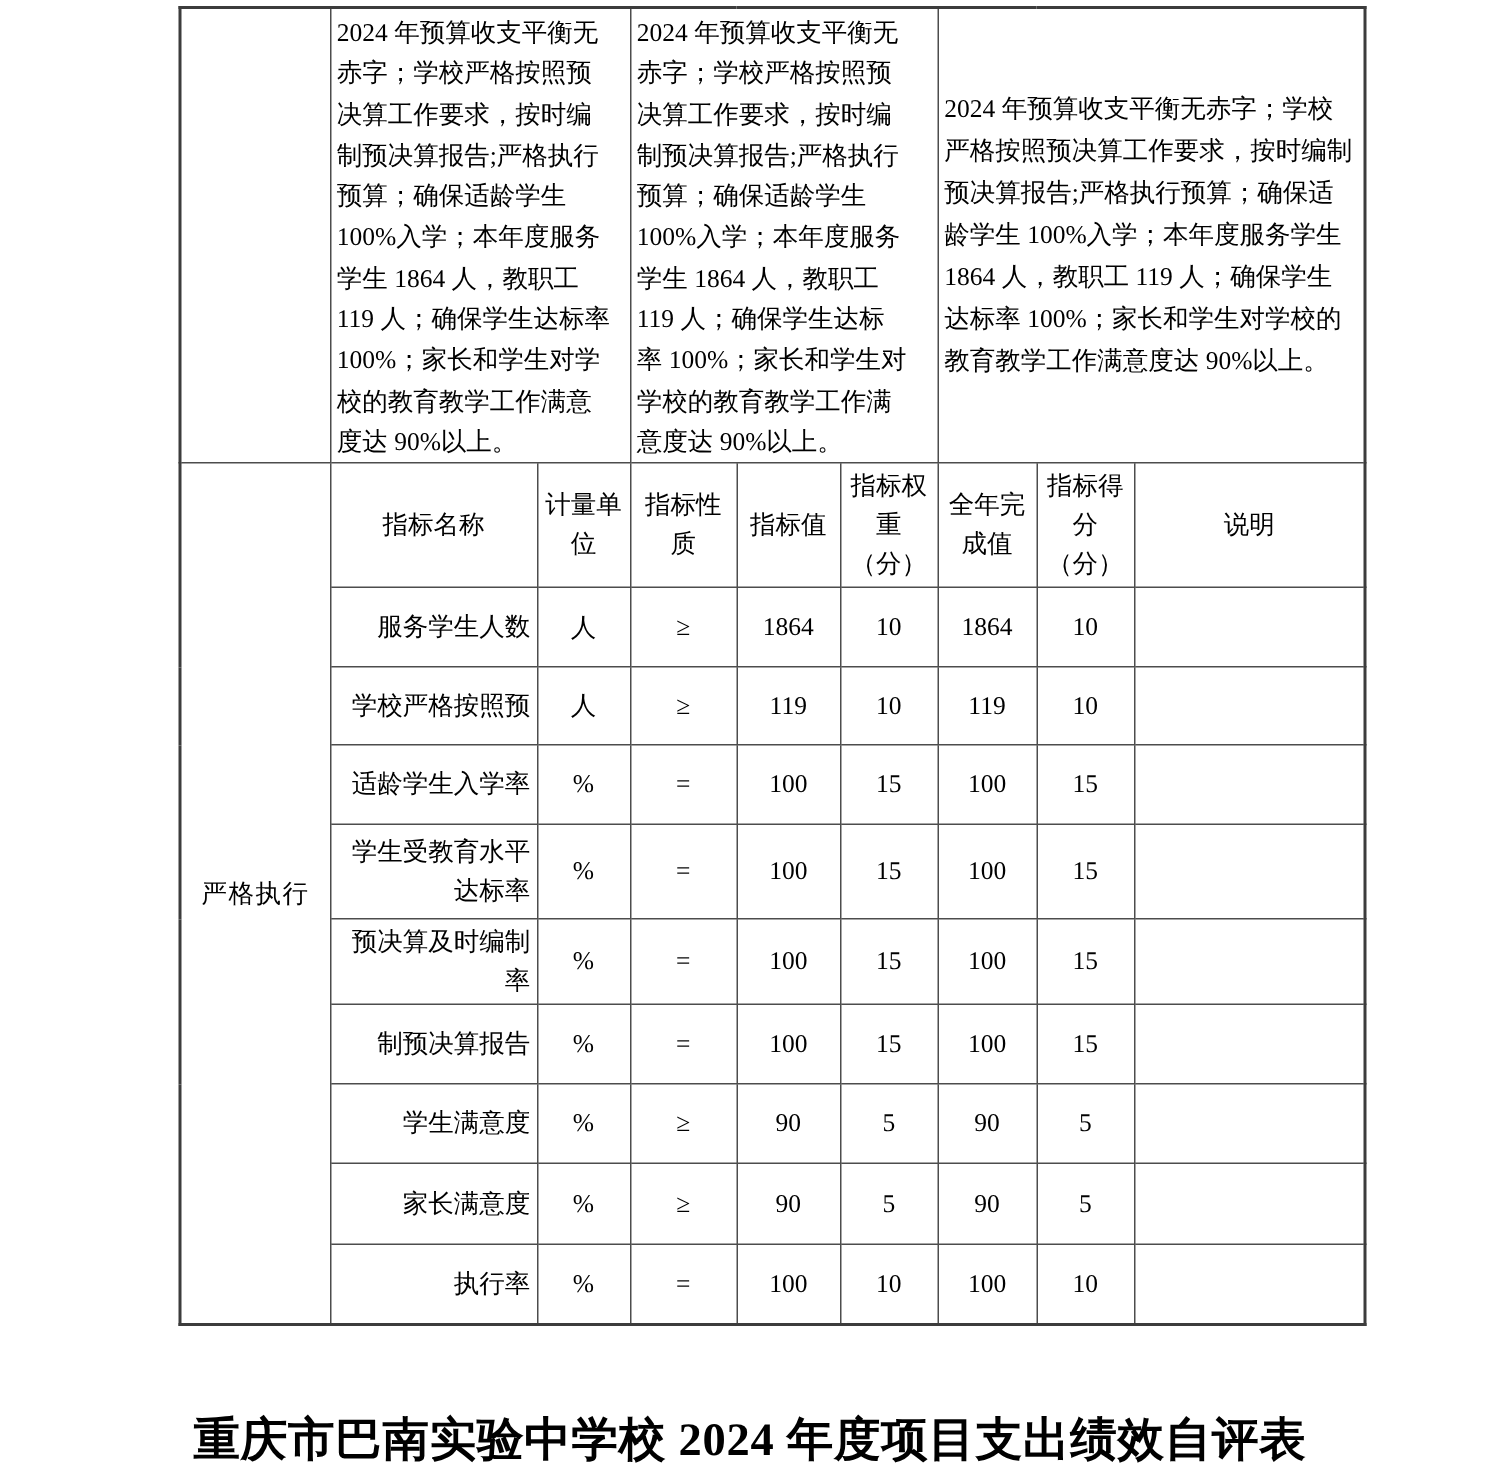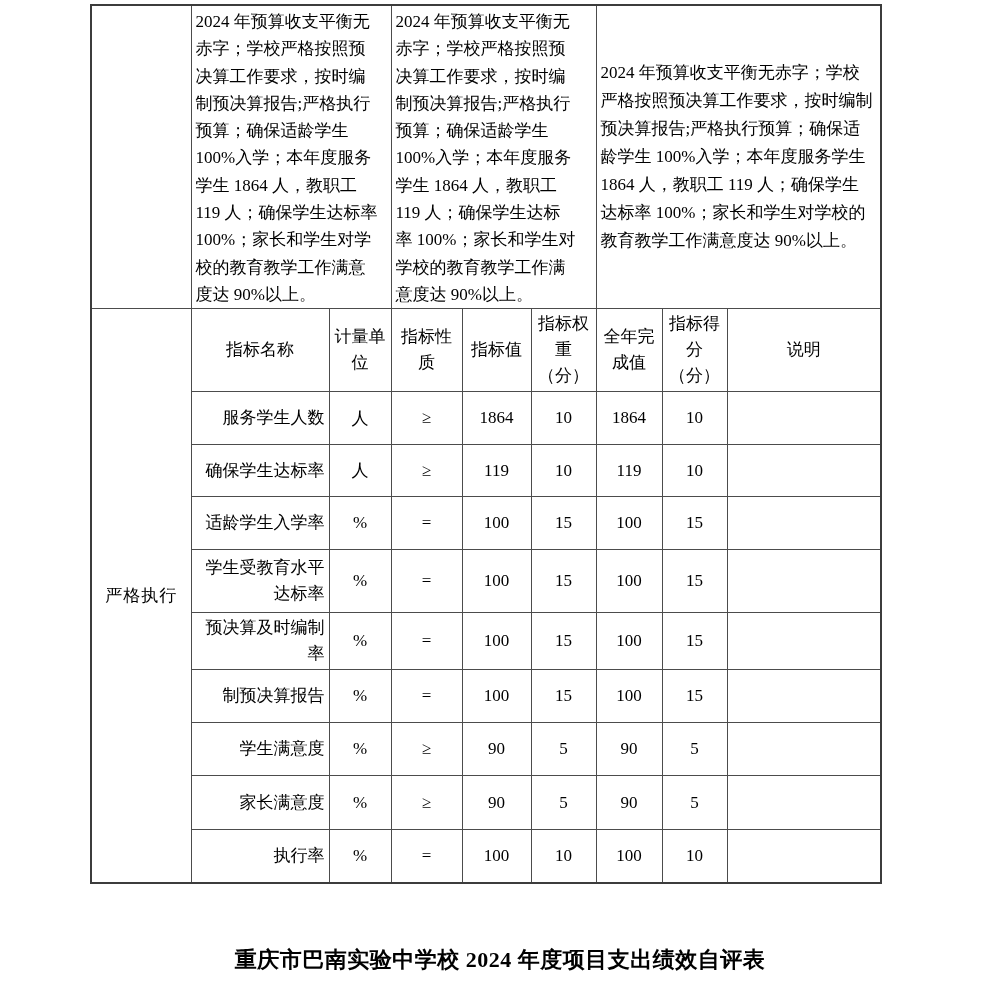--- a/index.html
+++ b/index.html
@@ -6,21 +6,21 @@
   html, body {
     width: 1000px; height: 989px;
     background: #ffffff;
     color: #000000;
     font-family: "Liberation Serif", "DejaVu Serif", serif;
     position: relative;
     overflow: hidden;
   }
   table.doc-table {
     position: absolute;
-    left: 90px; top: 4px;
+    left: 119px; top: 4px;
     width: 790px;
     border-collapse: collapse;
     table-layout: fixed;
     border: 2px solid #3c3c3c;
   }
   table.doc-table td, table.doc-table th {
     border: 1px solid #4c4c4c;
     font-weight: normal;
     font-size: 17px;
     vertical-align: middle;
@@ -70,21 +70,21 @@
     padding: 2px;
   }
   td.note-cell { padding: 2px; }
   
   .page-title {
     position: absolute;
     top: 941px;
     left: 0;
     width: 1000px;
     text-align: center;
-    font-size: 22px;
+    font-size: 31px;
     font-weight: bold;
     line-height: 38px;
     letter-spacing: 0.5px;
   }
 </style>
 </head>
 <body>
 
 <table class="doc-table">
   <colgroup>
@@ -150,21 +150,21 @@
     <td class="name-cell">服务学生人数</td>
     <td class="val-cell">人</td>
     <td class="val-cell">≥</td>
     <td class="val-cell">1864</td>
     <td class="val-cell">10</td>
     <td class="val-cell">1864</td>
     <td class="val-cell">10</td>
     <td class="note-cell"></td>
   </tr>
   <tr style="height:52px">
-    <td class="name-cell">确保学生达标率</td>
+    <td class="name-cell">学校严格按照预</td>
     <td class="val-cell">人</td>
     <td class="val-cell">≥</td>
     <td class="val-cell">119</td>
     <td class="val-cell">10</td>
     <td class="val-cell">119</td>
     <td class="val-cell">10</td>
     <td class="note-cell"></td>
   </tr>
   <tr style="height:53px">
     <td class="name-cell">适龄学生入学率</td>

